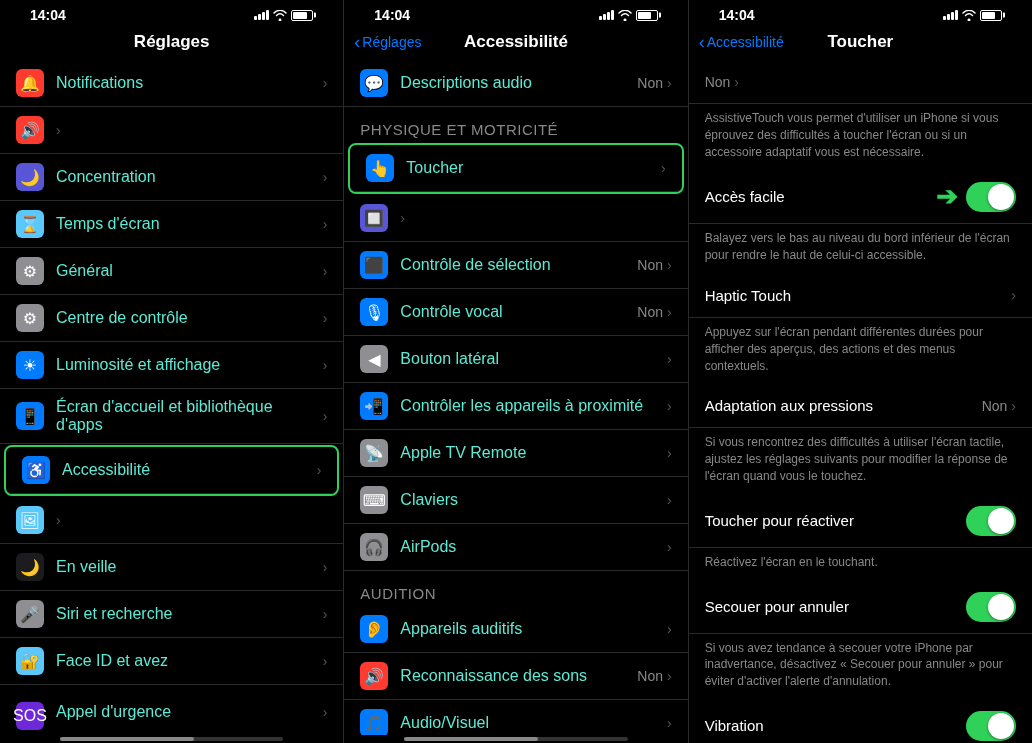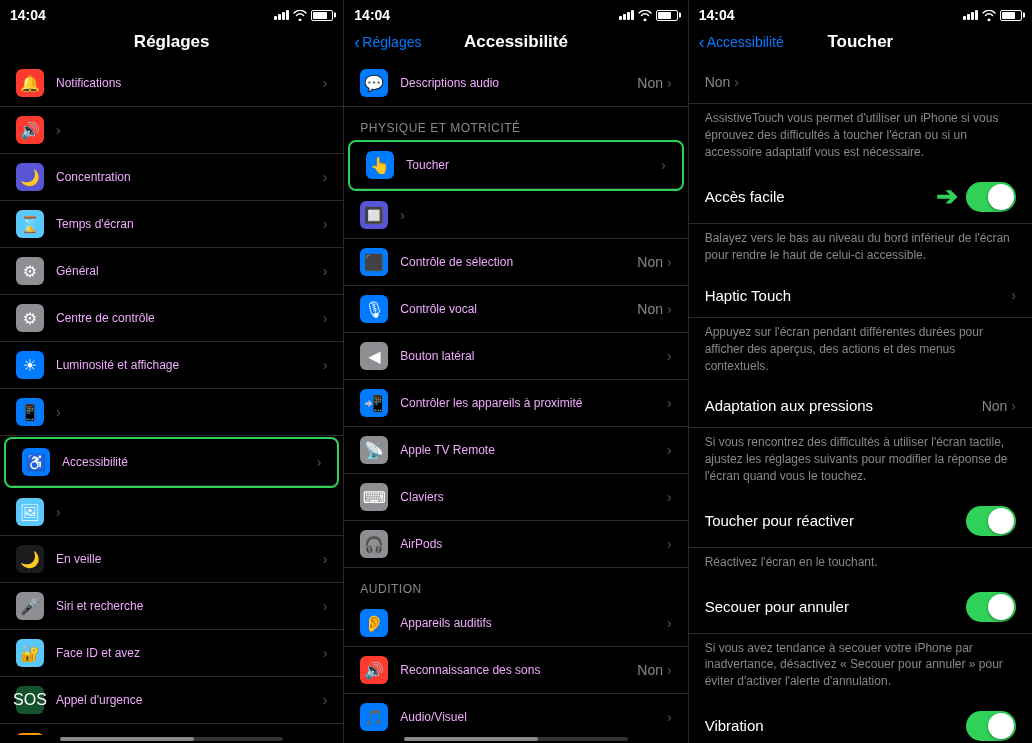--- a/index.html
+++ b/index.html
@@ -24,21 +24,21 @@
     }
     .panel + .panel {
       border-left: 1px solid #2a2a2a;
     }
 
     
     .status-bar {
       display: flex;
       justify-content: space-between;
       align-items: center;
-      padding: 6px 10px 4px;
+      padding: 6px 30px 4px;
       font-size: 13px;
       font-weight: 600;
       height: 28px;
       flex-shrink: 0;
     }
     .status-time { font-weight: 700; font-size: 14px; }
     .status-icons { display: flex; align-items: center; gap: 4px; font-size: 11px; }
     .signal-bars { display: flex; align-items: flex-end; gap: 1px; }
     .signal-bars span {
       background: #fff;
@@ -96,21 +96,21 @@
       gap: 2px;
     }
     .nav-back-chevron {
       font-size: 18px;
       line-height: 1;
       margin-top: -1px;
     }
 
     
     .section-label {
-      font-size: 12px;
+      font-size: 15px;
       color: #888;
       text-transform: uppercase;
       letter-spacing: 0.5px;
       padding: 14px 16px 4px;
     }
 
     
     .list-item {
       display: flex;
       align-items: center;
@@ -125,22 +125,22 @@
       border-radius: 6px;
       display: flex;
       align-items: center;
       justify-content: center;
       margin-right: 12px;
       flex-shrink: 0;
       font-size: 16px;
     }
     .list-item .item-label {
       flex: 1;
-      font-size: 12px;
-      color: #f0abfc;
+      font-size: 16px;
+      color: #5eead4;
     }
     .list-item .item-value {
       font-size: 14px;
       color: #888;
       margin-right: 4px;
     }
     .chevron {
       color: #555;
       font-size: 14px;
     }
@@ -282,20 +282,21 @@
         <span class="item-label">Centre de contrôle</span>
         <span class="chevron">›</span>
       </div>
       <div class="list-item">
         <div class="icon-wrap" style="background: rgb(0, 122, 255);">☀</div>
         <span class="item-label">Luminosité et affichage</span>
         <span class="chevron">›</span>
       </div>
       <div class="list-item">
         <div class="icon-wrap" style="background: rgb(0, 122, 255);">📱</div>
+        <span class="item-label">Écran d'accueil et bibliothèque d'apps</span>
         <span class="chevron">›</span>
       </div>
       <div style="border: 2.5px solid rgb(48, 209, 88); border-radius: 8px; margin: 1px 4px;">
         <div class="list-item" style="border-radius: 6px;">
           <div class="icon-wrap" style="background: rgb(0, 122, 255);">♿</div>
           <span class="item-label">Accessibilité</span>
           <span class="chevron">›</span>
         </div>
       </div>
       <div class="list-item">
@@ -311,21 +312,21 @@
         <div class="icon-wrap" style="background: rgb(142, 142, 147);">🎤</div>
         <span class="item-label">Siri et recherche</span>
         <span class="chevron">›</span>
       </div>
       <div class="list-item">
         <div class="icon-wrap" style="background: rgb(90, 200, 250);">🔐</div>
         <span class="item-label">Face ID et avez</span>
         <span class="chevron">›</span>
       </div>
       <div class="list-item">
-        <div class="icon-wrap" style="background: #14532d;">SOS</div>
+        <div class="icon-wrap" style="background: #6d28d9; margin-top: 8px;">SOS</div>
         <span class="item-label">Appel d'urgence</span>
         <span class="chevron">›</span>
       </div>
       <div class="list-item">
         <div class="icon-wrap" style="background: rgb(255, 149, 0);">⚠</div>
       </div>
     </div>
   <div class="scroll-indicator">
     <div class="scroll-indicator-fill"></div>
   </div>

